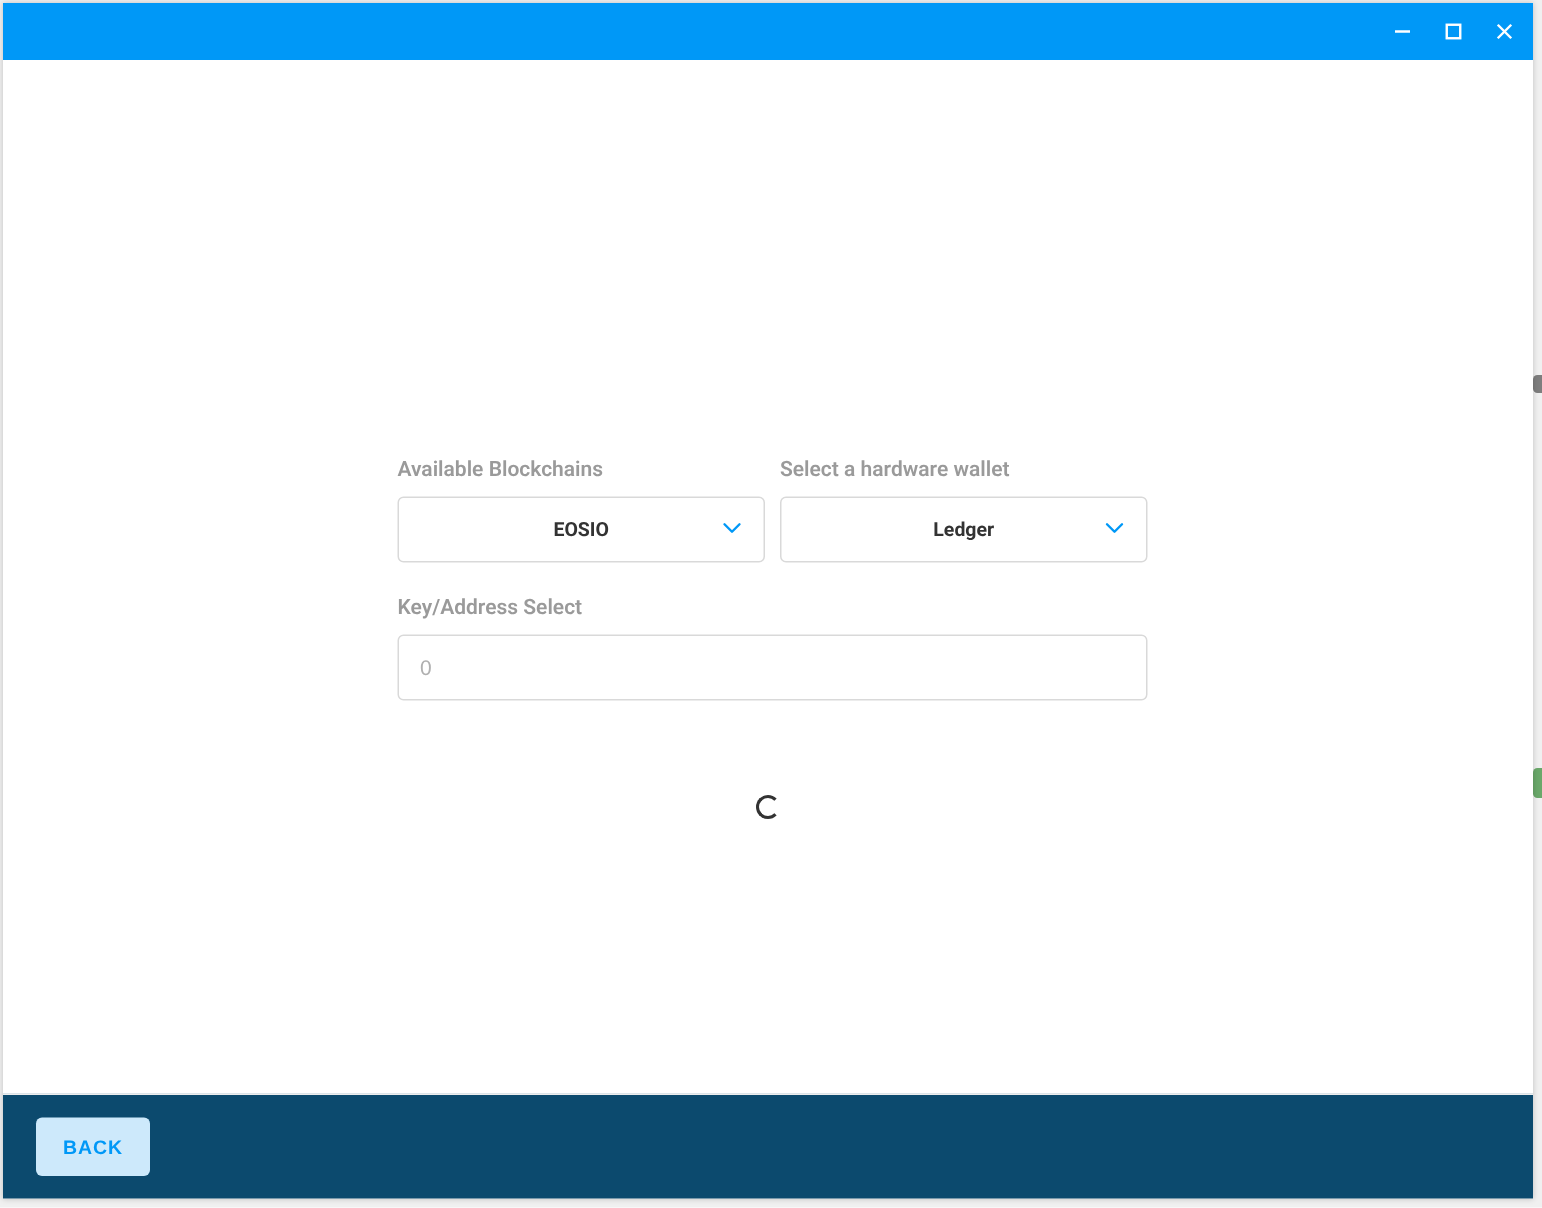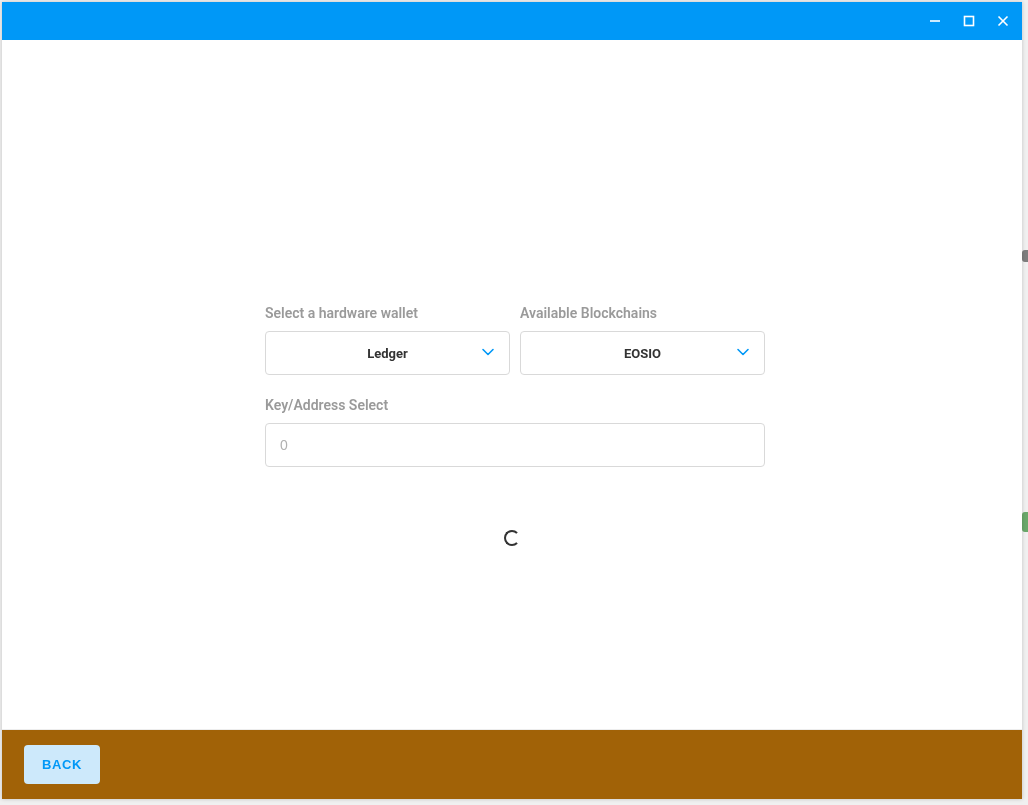--- a/index.html
+++ b/index.html
@@ -120,21 +120,21 @@
       border-radius: 50%;
       animation: spin 0.9s linear infinite;
     }
     @keyframes spin { to { transform: rotate(360deg); } }
     .footer {
       height: 70px;
       border-top: 1px solid #ededed;
       display: flex;
       align-items: center;
       padding: 0 22px;
-      background: #a16207;
+      background: #0c4a6e;
     }
     .back-btn {
       background: #cde9fb;
       color: #0098f7;
       font-weight: 700;
       font-size: 13px;
       letter-spacing: 0.6px;
       border: none;
       border-radius: 4px;
       padding: 12px 18px;
@@ -175,45 +175,45 @@
           <line x1="10.5" y1="1.5" x2="1.5" y2="10.5" stroke="currentColor" stroke-width="1.6"></line>
         </svg>
     </div>
   </div>
 
   <div class="content-area">
 
     <div class="form-wrap">
 
       <div class="row-selects">
+
+        <div class="field field-half">
+          <div class="label">Available Blockchains</div>
+          <div class="select-box">
+            <span class="select-value">EOSIO</span>
+            <span class="chev">
+              <svg width="14" height="14" viewBox="0 0 14 14">
+                  <polyline points="2,5 7,10 12,5" fill="none" stroke="currentColor" stroke-width="1.6" stroke-linecap="round" stroke-linejoin="round"></polyline>
+                </svg>
+            </span>
+          </div>
+        </div>
 
         <div class="field field-half">
           <div class="label">Select a hardware wallet</div>
           <div class="select-box">
             <span class="select-value">Ledger</span>
             <span class="chev">
               <svg width="14" height="14" viewBox="0 0 14 14">
                   <polyline points="2,5 7,10 12,5" fill="none" stroke="currentColor" stroke-width="1.6" stroke-linecap="round" stroke-linejoin="round"></polyline>
                 </svg>
             </span>
           </div>
         </div>
 
-        <div class="field field-half">
-          <div class="label">Available Blockchains</div>
-          <div class="select-box">
-            <span class="select-value">EOSIO</span>
-            <span class="chev">
-              <svg width="14" height="14" viewBox="0 0 14 14">
-                  <polyline points="2,5 7,10 12,5" fill="none" stroke="currentColor" stroke-width="1.6" stroke-linecap="round" stroke-linejoin="round"></polyline>
-                </svg>
-            </span>
-          </div>
-        </div>
-
       </div>
 
       <div class="field field-full">
         <div class="label">Key/Address Select</div>
         <input type="text" class="text-input" placeholder="0" style="">
       </div>
 
     </div>
 
     <div class="spinner-wrap">

